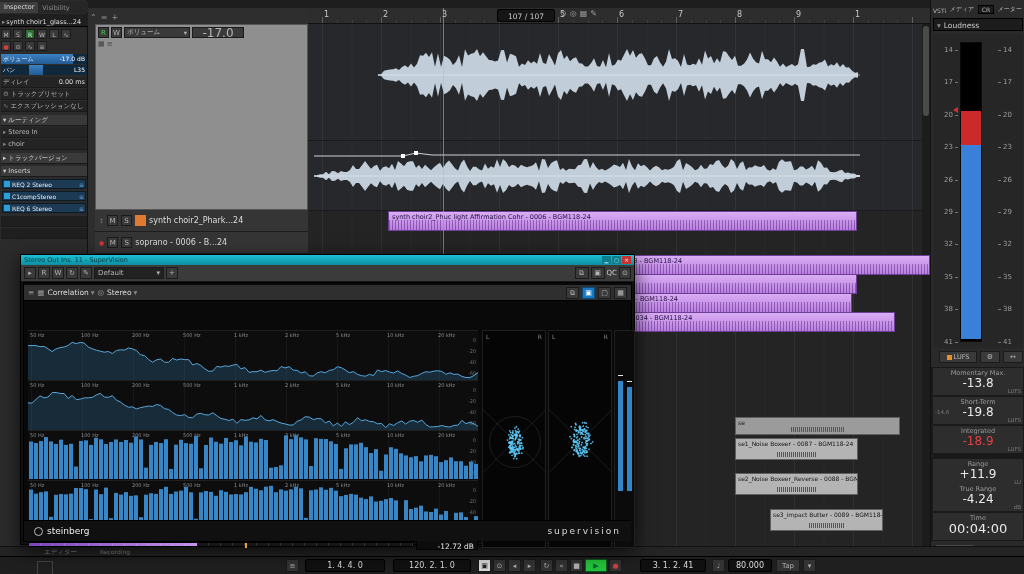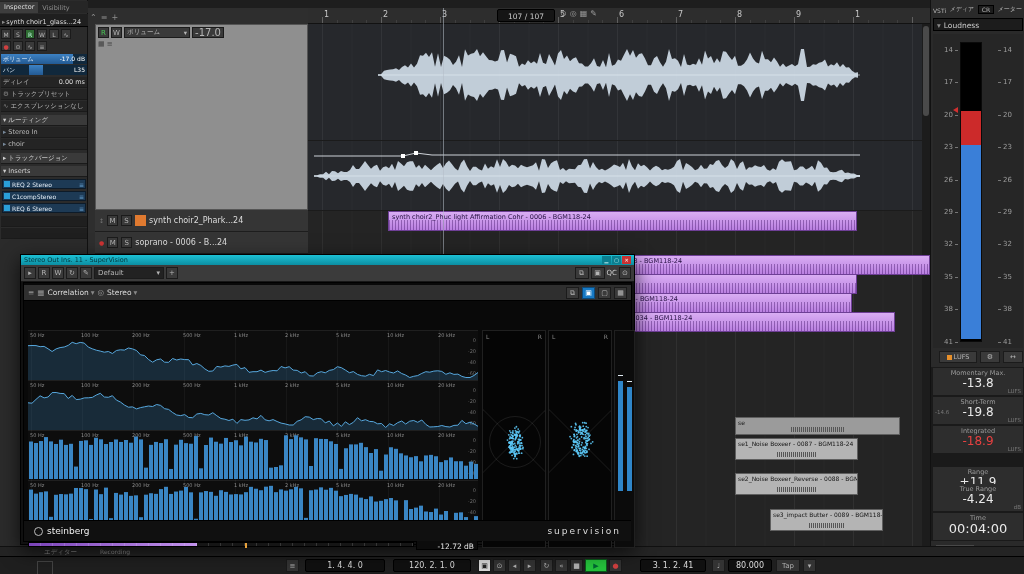--- a/index.html
+++ b/index.html
@@ -158,21 +158,21 @@
       <span>+</span>
     </div>
     <div class="abs" style="left:7px;top:16px;width:213px;height:186px;background:#8f8f8f;border:1px solid #555">
       <div class="f" style="gap:2px;padding:2px">
         <div class="btn" style="width:11px;height:11px;font-size:7px;color:#49c455">R</div>
         <div class="btn" style="width:11px;height:11px;font-size:7px">W</div>
         <div class="btn" style="width:66px;height:11px;font-size:6.5px;justify-content:space-between;padding:0 2px">
           <span>ボリューム</span>
           <span>▾</span>
         </div>
-        <div class="btn" style="width:32px;height:11px;font-size:10px">-17.0</div>
+        <div class="btn" style="width:52px;height:11px;font-size:12px">-17.0</div>
       </div>
       <div class="f" style="gap:2px;padding:0 2px;color:#444;font-size:7px">
         <span>▦</span>
         <span>≡</span>
       </div>
     </div>
     <div class="trk" style="top:202px">
       <span style="color:#777;font-size:6px">↕</span>
       <div class="btn ms">M</div>
       <div class="btn ms">S</div>
@@ -1060,21 +1060,21 @@
         <div class="lb">Short-Term</div>
           <div class="vl">-19.8</div>
           <div class="un">LUFS</div>
           <div class="aux">-14.6</div>
       </div>
       <div class="stat" style="top:59px">
         <div class="lb">Integrated</div>
           <div class="vl red">-18.9</div>
           <div class="un">LUFS</div>
       </div>
-      <div class="stat" style="top:100px">
+      <div class="stat" style="top:92px">
         <div class="lb">Range</div>
           <div class="vl">+11.9</div>
           <div class="un">LU</div>
       </div>
       <div class="stat" style="top:117px">
         <div class="lb">True Range</div>
           <div class="vl">-4.24</div>
           <div class="un">dB</div>
       </div>
       <div class="stat" style="top:146px">

